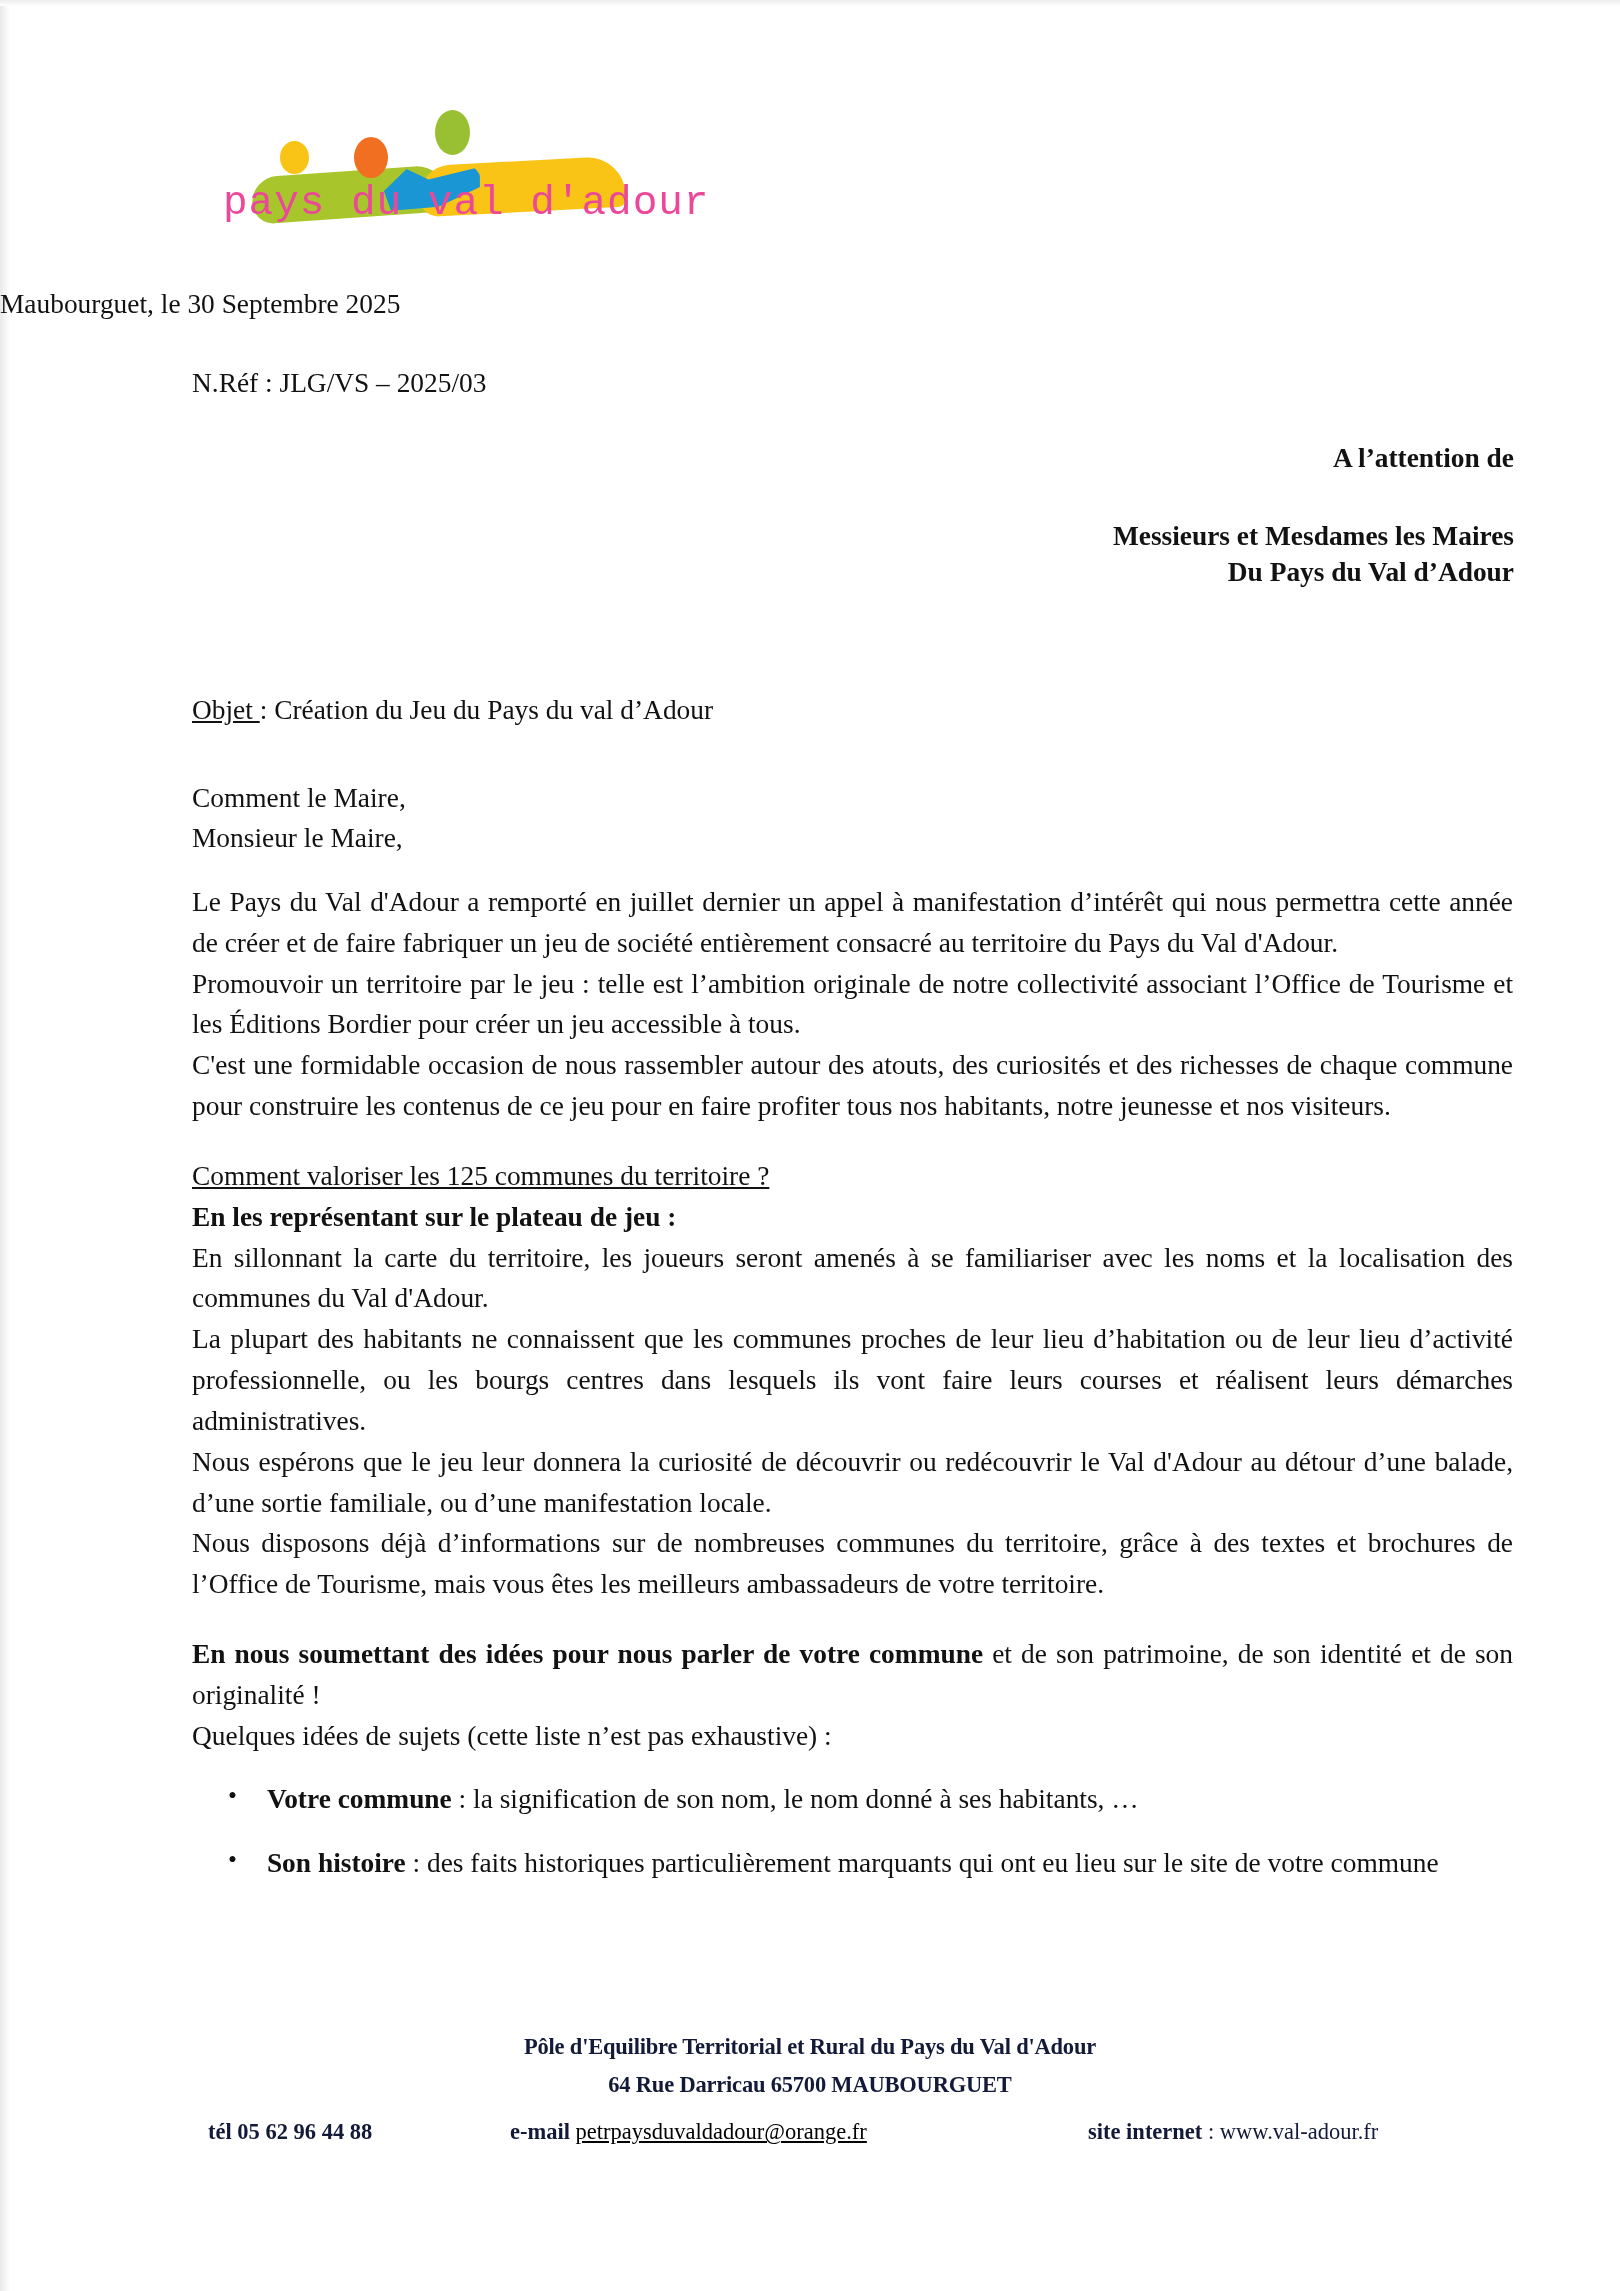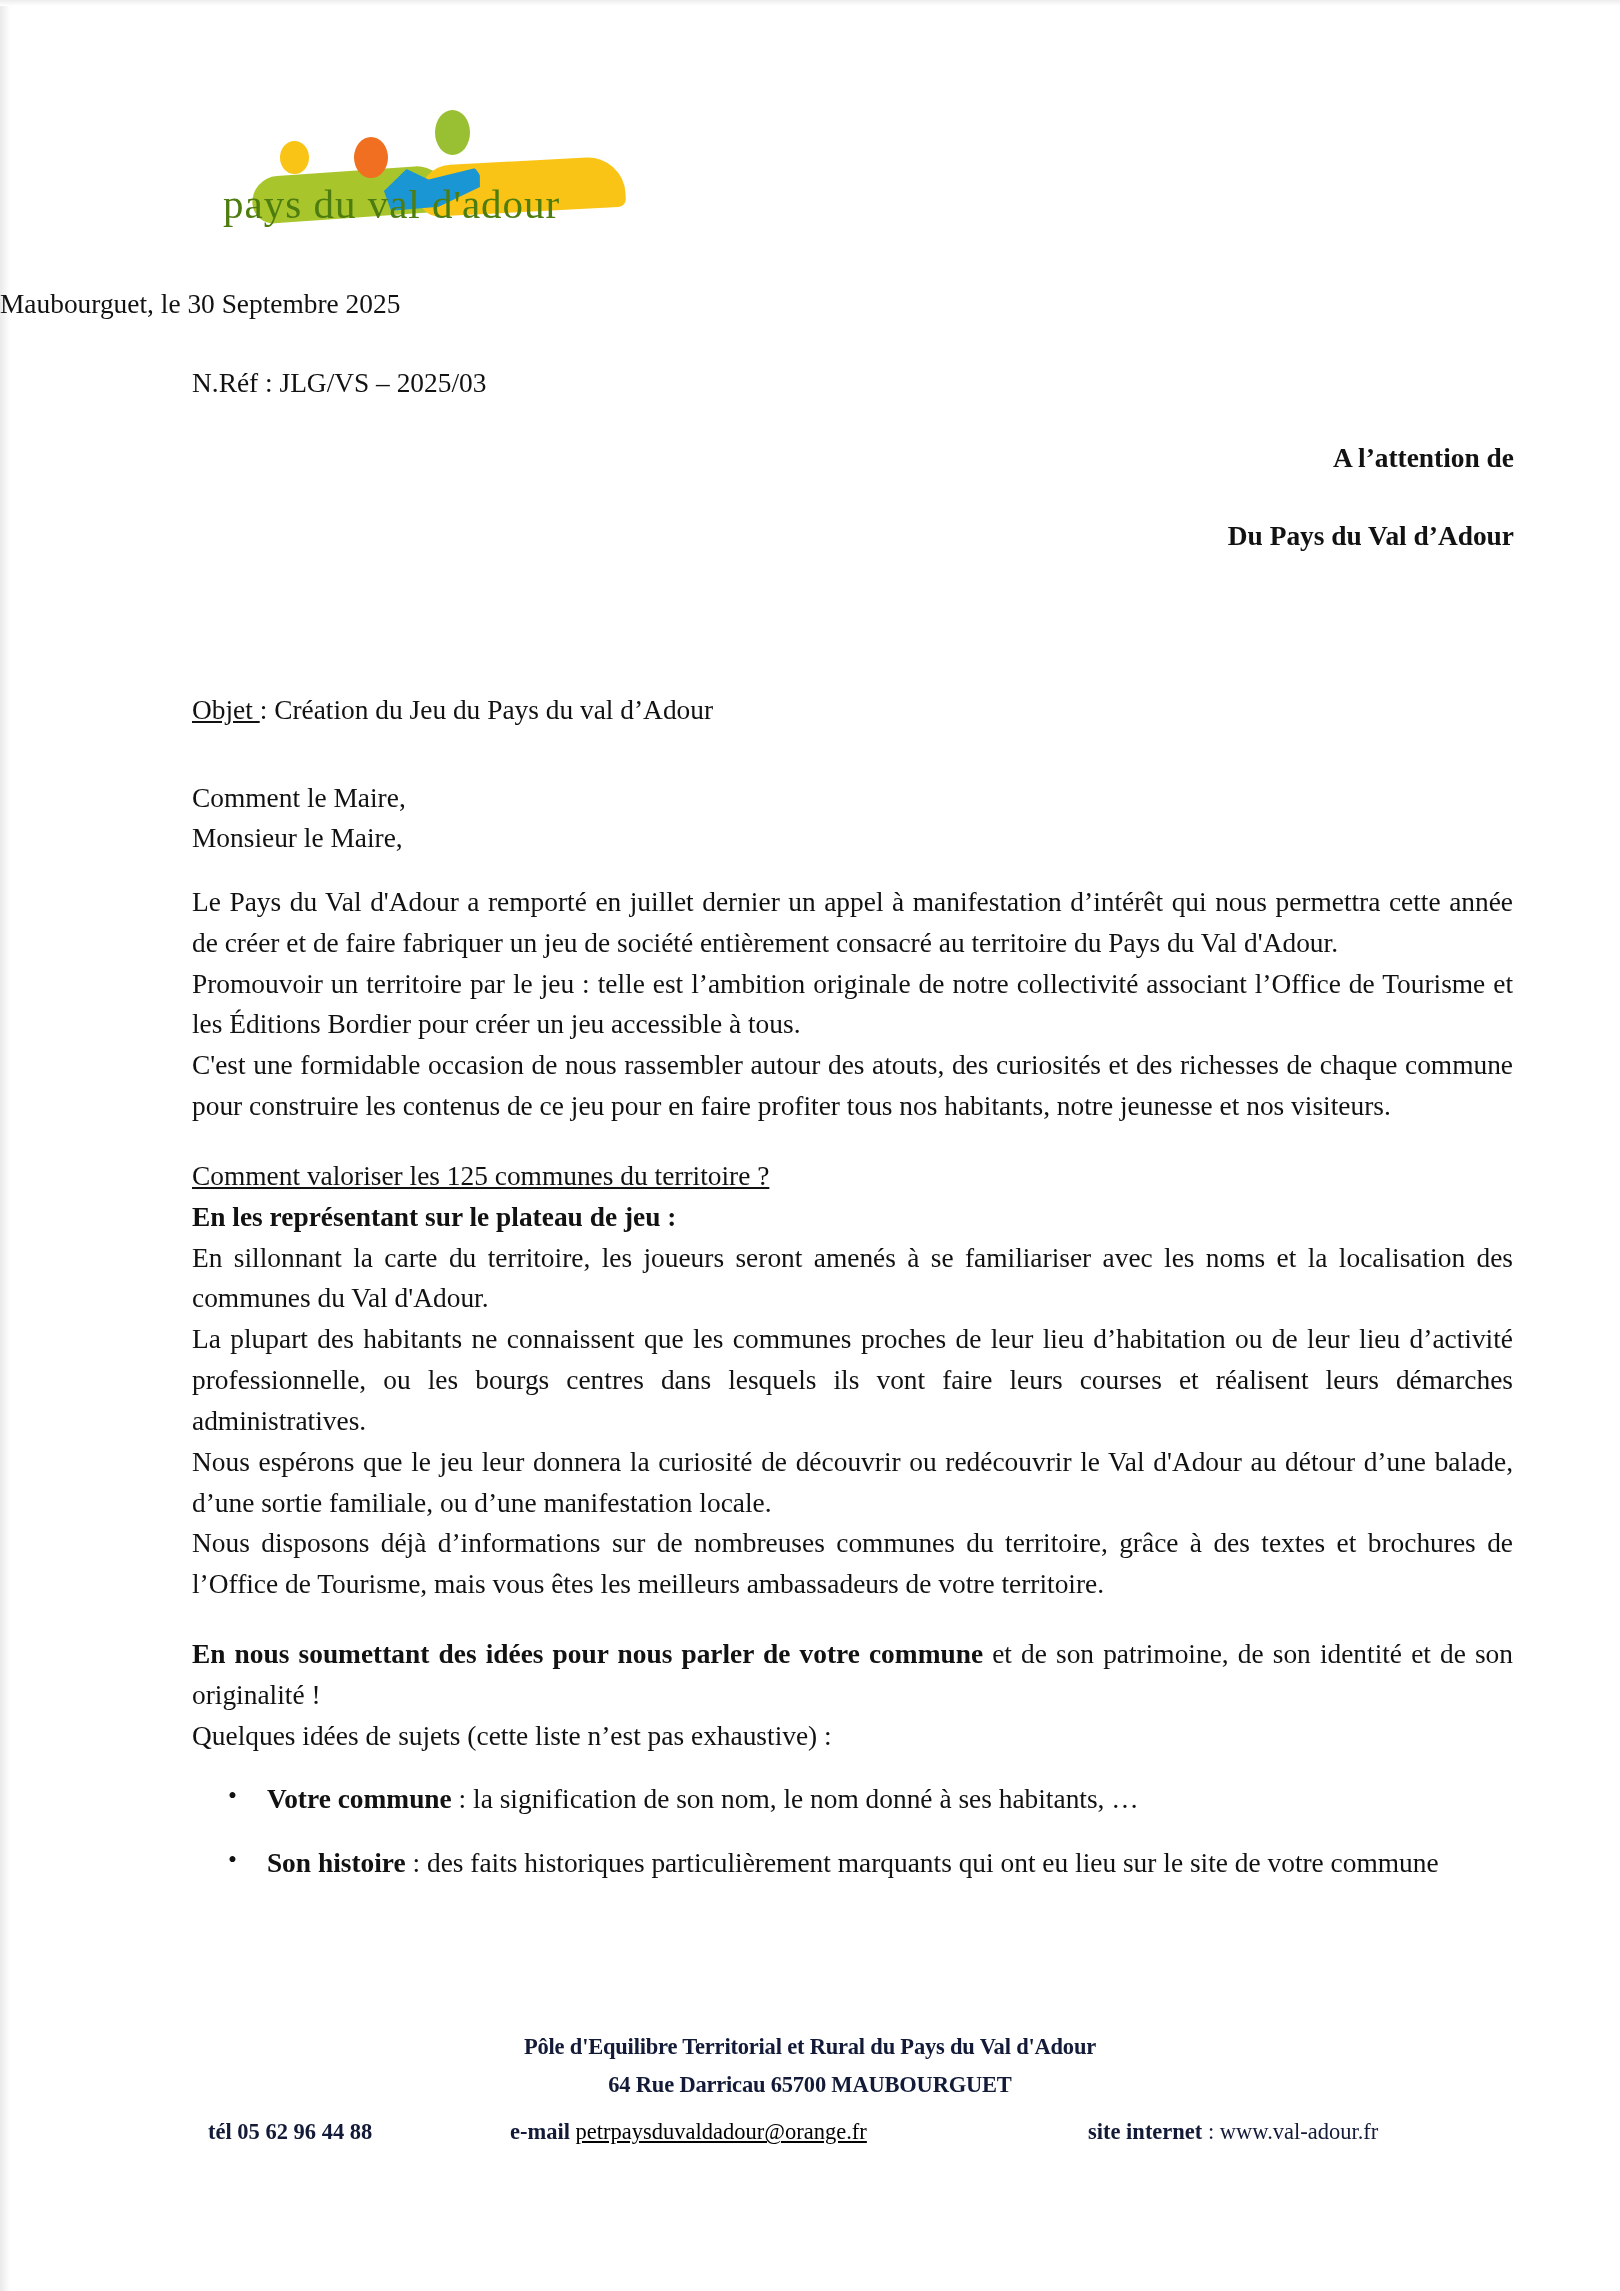--- a/index.html
+++ b/index.html
@@ -90,24 +90,24 @@
     position: absolute;
     left: 196px; top: 55px;
     width: 206px; height: 51px;
     background: #f9c415;
     border-radius: 118px 137px 29px 69px;
     transform: rotate(-3deg);
   }
   .logo-text {
     position: absolute;
     left: 0; top: 74px;
-    font-family: Liberation Serif, serif;
+    font-family: Liberation Mono, monospace;
     font-size: 41px;
     letter-spacing: 1px;
-    color: #4d7c0f;
+    color: #ec4899;
     white-space: nowrap;
   }
 
   
   .date-line {
     position: absolute;
     left: 0; top: 289px;
     width: 1529px;
     text-align: left;
     font-size: 27.4px;
@@ -236,20 +236,21 @@
     <div class="logo-text">pays du val d'adour</div>
   </div>
 
   <div class="date-line">Maubourguet, le 30 Septembre 2025</div>
 
   <div class="ref-line">N.Réf : JLG/VS – 2025/03</div>
 
   <div class="attn">A l’attention de</div>
 
   <div class="recipient">
+    <div>Messieurs et Mesdames les Maires</div>
     <div>Du Pays du Val d’Adour</div>
   </div>
 
   <div class="objet">
     <span class="u">Objet </span><span>: Création du Jeu du Pays du val d’Adour</span>
   </div>
 
   <div class="greeting">
     <div>Comment le Maire,</div>
     <div>Monsieur le Maire,</div>

